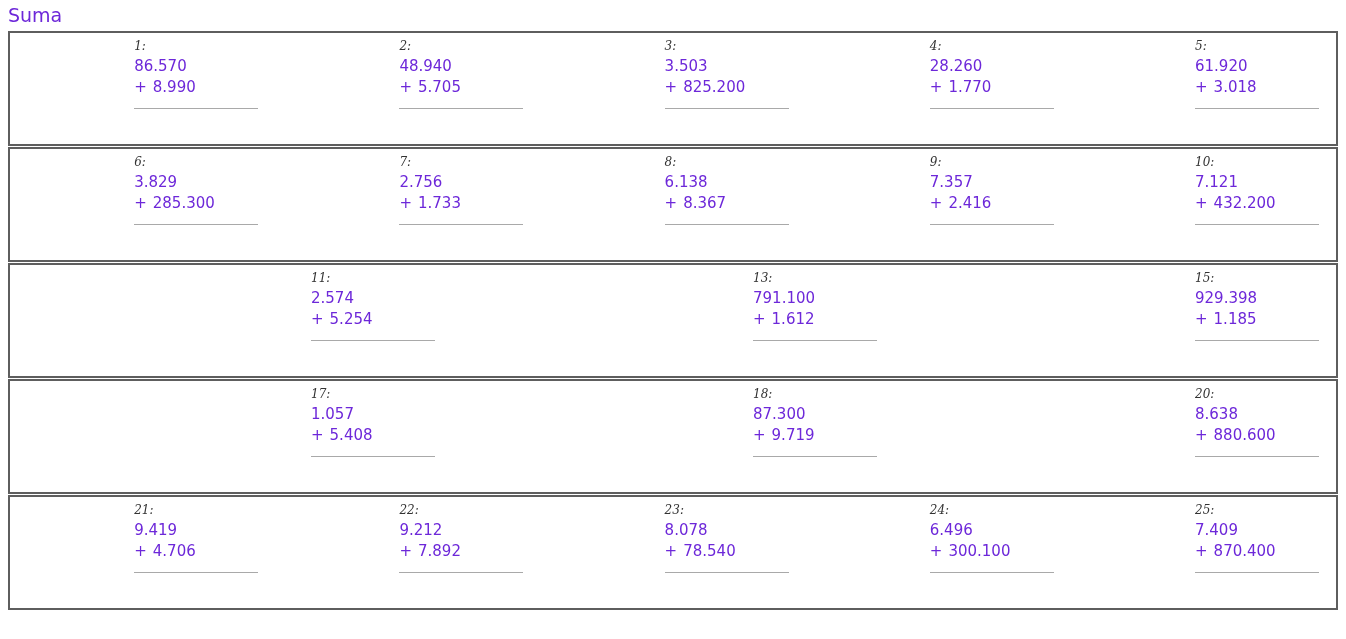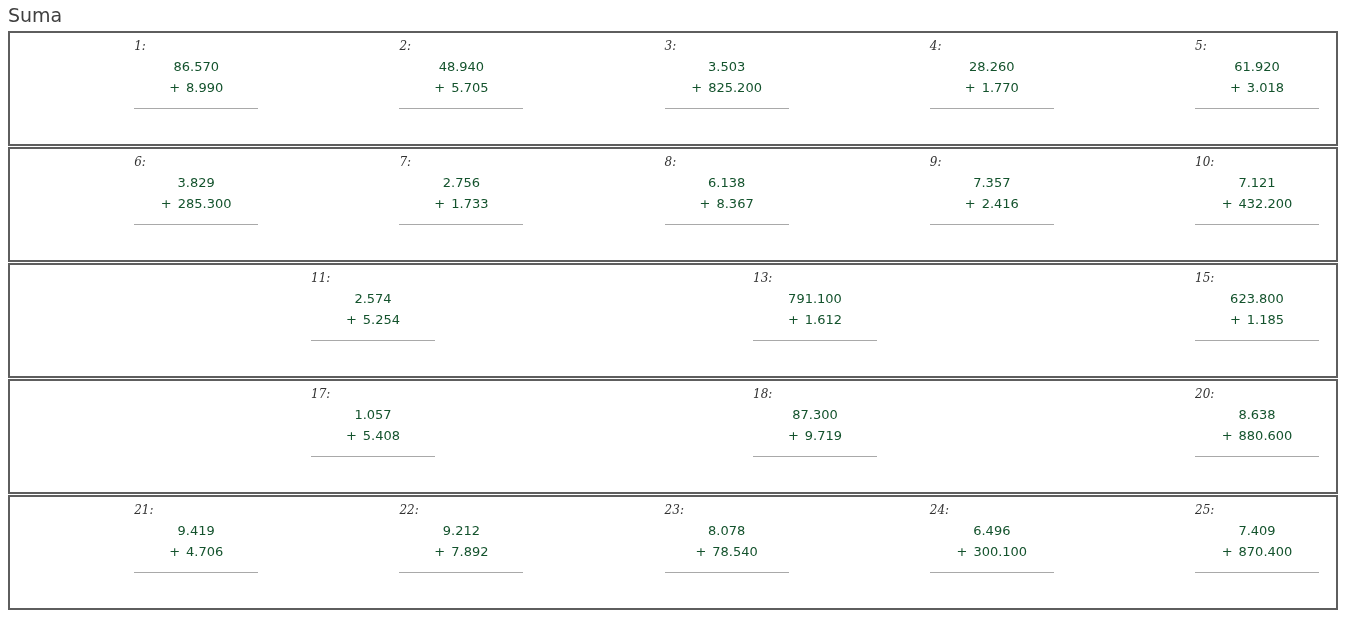--- a/index.html
+++ b/index.html
@@ -7,21 +7,21 @@
     margin: 0; padding: 0;
     background: #ffffff;
     width: 1346px; height: 639px;
     font-family: "DejaVu Sans", sans-serif;
     overflow: hidden;
   }
   .page { padding: 4px 8px 0 8px; }
   .title {
     font-size: 19px;
     font-weight: 400;
-    color: #404040;
+    color: #6d28d9;
     margin: 0 0 5px 0;
     line-height: 22px;
     font-family: "DejaVu Sans", sans-serif;
   }
   .worksheet { width: 1330px; }
   .band {
     border: 2px solid #5e5e5e;
     height: 115px;
     display: flex;
     background: #ffffff;
@@ -40,24 +40,24 @@
   }
   .plabel {
     font-family: "DejaVu Serif", serif;
     font-style: italic;
     font-size: 12px;
     line-height: 15px;
     color: #333333;
     margin-bottom: 2px;
   }
   .operand {
-    text-align: center;
-    font-size: 13px;
+    text-align: left;
+    font-size: 15px;
     line-height: 21px;
-    color: #14532d;
+    color: #6d28d9;
     white-space: nowrap;
   }
   .op { margin-right: 6px; }
   .answer-line {
     margin-top: 10px;
     height: 0;
     border-bottom: 1px solid #a9a9a9;
   }
 </style>
 </head>
@@ -163,21 +163,21 @@
           <div class="problem">
             <div class="plabel">13:</div>
             <div class="operand">791.100</div>
             <div class="operand"><span class="op">+</span><span>1.612</span></div>
             <div class="answer-line"></div>
           </div>
         </div>
         <div class="cell">
           <div class="problem">
             <div class="plabel">15:</div>
-            <div class="operand">623.800</div>
+            <div class="operand">929.398</div>
             <div class="operand"><span class="op">+</span><span>1.185</span></div>
             <div class="answer-line"></div>
           </div>
         </div>
       </div>
       <div class="band">
         <div class="cell">
           <div class="problem">
             <div class="plabel">17:</div>
             <div class="operand">1.057</div>

